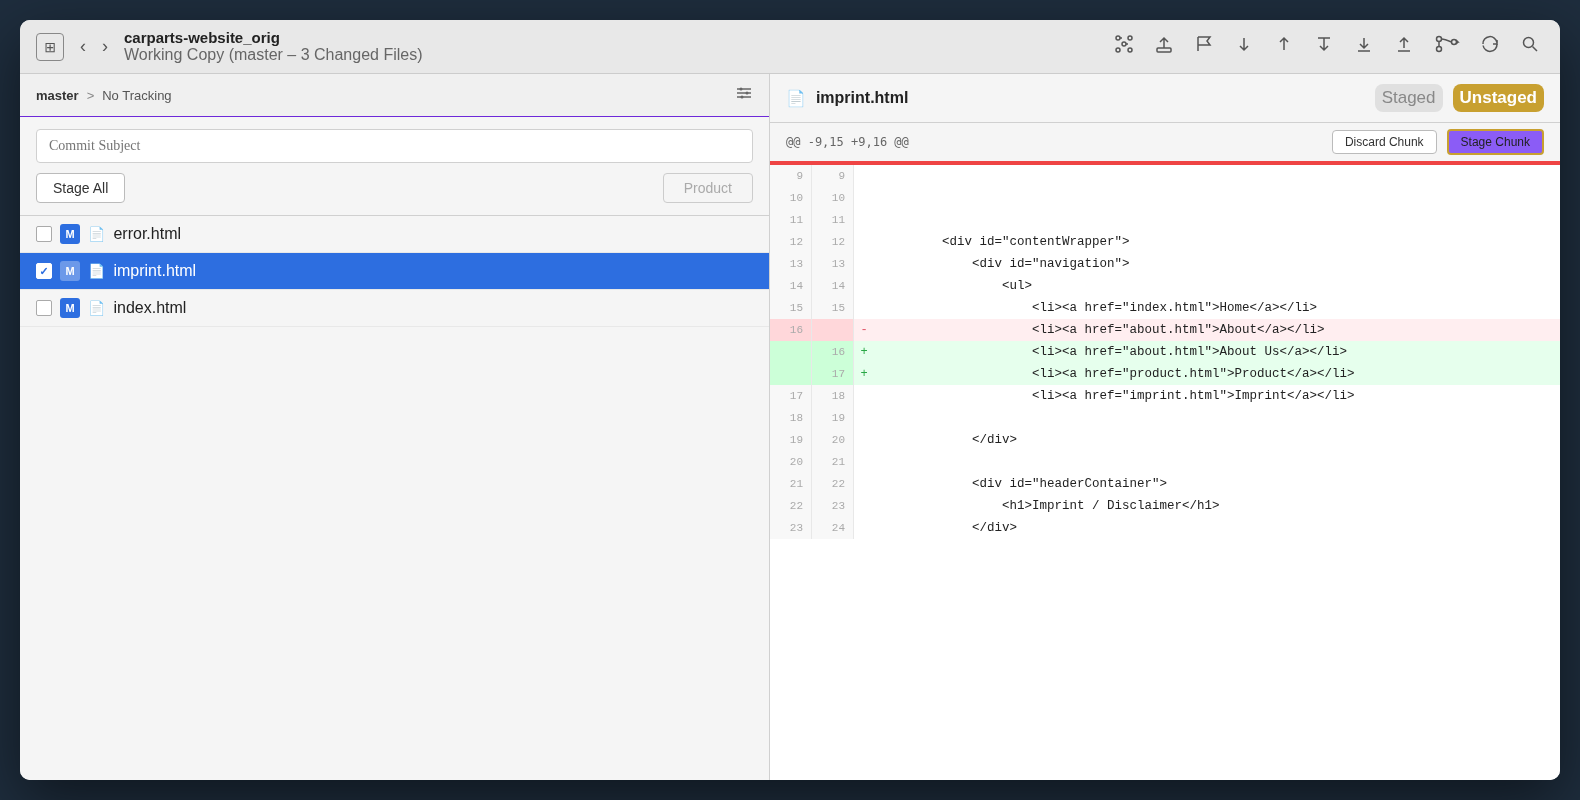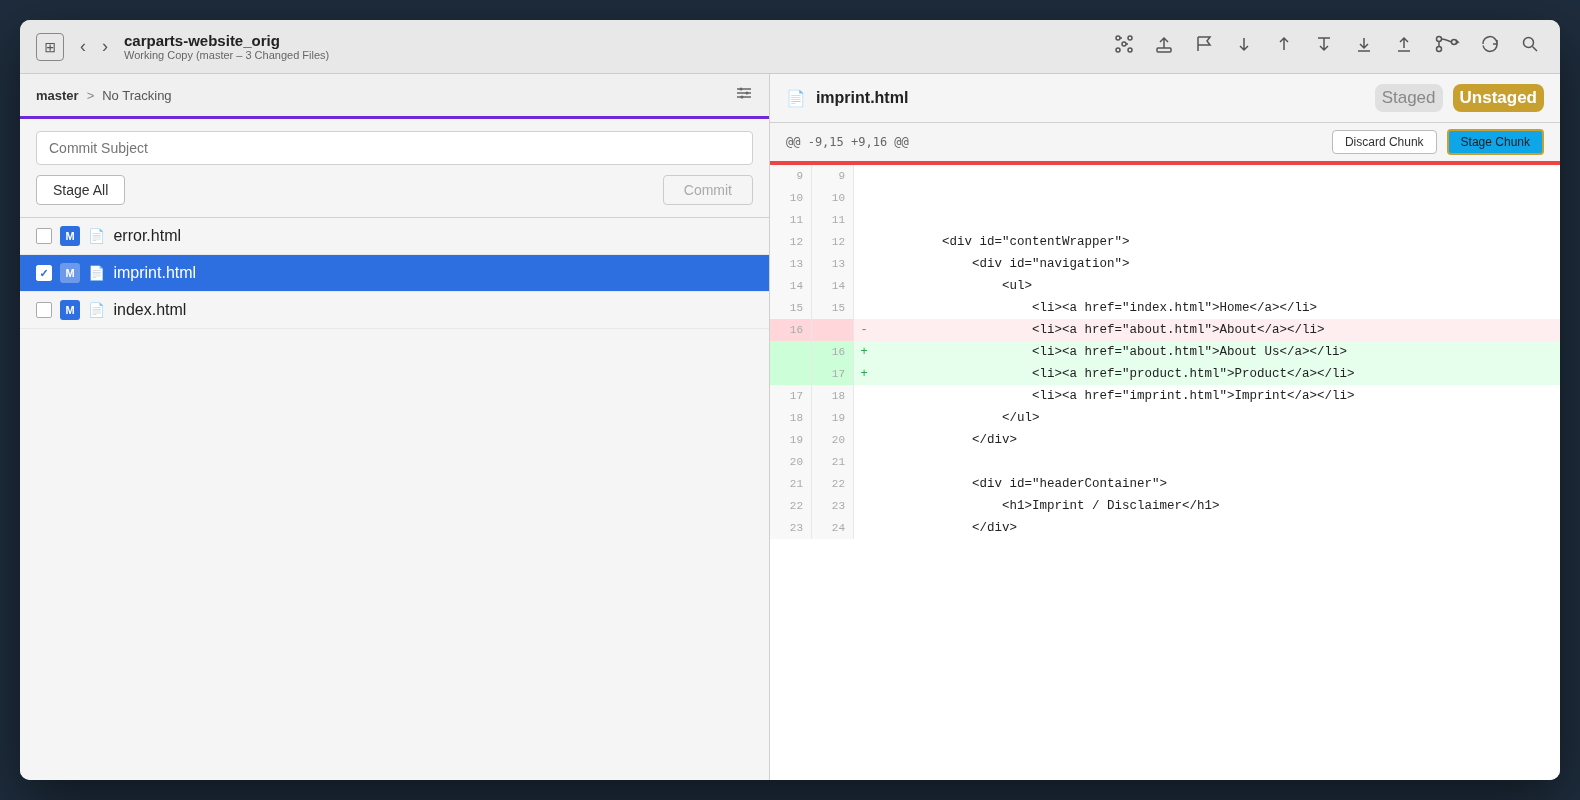--- a/index.html
+++ b/index.html
@@ -49,21 +49,21 @@
       display: flex; gap: 4px;
     }
     .toolbar-nav button {
       background: none; border: none; cursor: pointer;
       font-size: 18px; color: #555; padding: 2px 6px;
     }
     .toolbar-repo-text h2 {
       font-size: 15px; font-weight: 700; color: #222;
     }
     .toolbar-repo-text p {
-      font-size: 11px; color: #666;
+      font-size: 16px; color: #666;
     }
     .toolbar-actions {
       display: flex; align-items: center; gap: 12px;
     }
     .toolbar-icon-btn {
       background: none; border: none; cursor: pointer;
       font-size: 18px; color: #555; padding: 4px;
     }
 
     
@@ -79,21 +79,21 @@
       min-width: 750px;
       background: #f5f5f5;
       display: flex;
       flex-direction: column;
       border-right: 1px solid #d0d0d0;
     }
     .branch-bar {
       display: flex;
       align-items: center;
       padding: 10px 16px;
-      border-bottom: 3px solid #6d28d9;
+      border-bottom: 1px solid #6d28d9;
       background: #f0f0f0;
     }
     .branch-label {
       font-size: 13px; color: #333; display: flex; align-items: center; gap: 4px;
     }
     .branch-name { font-weight: 600; }
     .branch-separator { color: #888; margin: 0 4px; }
     .branch-tracking { color: #555; }
     .branch-settings-btn {
       margin-left: auto;
@@ -109,20 +109,21 @@
     .commit-subject-input {
       width: 100%;
       border: 1px solid #d0d0d0;
       border-radius: 4px;
       padding: 8px 12px;
       font-size: 14px;
       color: #aaa;
       background: #fff;
       outline: none;
       margin-bottom: 10px;
+      font-family: Liberation Serif, serif;
     }
     .commit-buttons {
       display: flex;
       gap: 16px;
       align-items: flex-start;
     }
     .btn-stage-all {
       background: #fff;
       border: 1px solid #bbb;
       border-radius: 4px;
@@ -266,21 +267,21 @@
     .btn-discard-chunk {
       background: #fff;
       border: 1px solid #bbb;
       border-radius: 4px;
       padding: 4px 12px;
       font-size: 12px;
       cursor: pointer;
       color: #333;
     }
     .btn-stage-chunk {
-      background: #0ea5e9;
+      background: #8b5cf6;
       border: 2px solid #c8a030;
       border-radius: 4px;
       padding: 4px 12px;
       font-size: 12px;
       cursor: pointer;
       color: #222;
       font-weight: 500;
     }
 
     
@@ -451,21 +452,21 @@
             <circle cx="12" cy="9" r="1.5" fill="#666" stroke="none"></circle>
             <circle cx="7" cy="13" r="1.5" fill="#666" stroke="none"></circle>
           </svg>
         </button>
       </div>
 
       <div class="commit-area">
         <input class="commit-subject-input" type="text" placeholder="Commit Subject" style="">
         <div class="commit-buttons">
           <button class="btn-stage-all">Stage All</button>
-          <button class="btn-commit">Commit</button>
+          <button class="btn-commit">Product</button>
         </div>
       </div>
 
 
       <div class="file-list">
 
         <div class="file-row">
           <div class="file-checkbox"></div>
           <span class="badge-m">M</span>
           <span class="file-icon">📄</span>
@@ -567,21 +568,20 @@
           <div class="diff-line context">
             <div class="line-num-old">17</div>
             <div class="line-num-new">18</div>
             <div class="diff-line-marker"> </div>
             <div class="diff-line-code">                    &lt;li&gt;&lt;a href="imprint.html"&gt;Imprint&lt;/a&gt;&lt;/li&gt;</div>
           </div>
           <div class="diff-line context">
             <div class="line-num-old">18</div>
             <div class="line-num-new">19</div>
             <div class="diff-line-marker"> </div>
-            <div class="diff-line-code">                &lt;/ul&gt;</div>
           </div>
           <div class="diff-line context">
             <div class="line-num-old">19</div>
             <div class="line-num-new">20</div>
             <div class="diff-line-marker"> </div>
             <div class="diff-line-code">            &lt;/div&gt;</div>
           </div>
           <div class="diff-line context">
             <div class="line-num-old">20</div>
             <div class="line-num-new">21</div>

